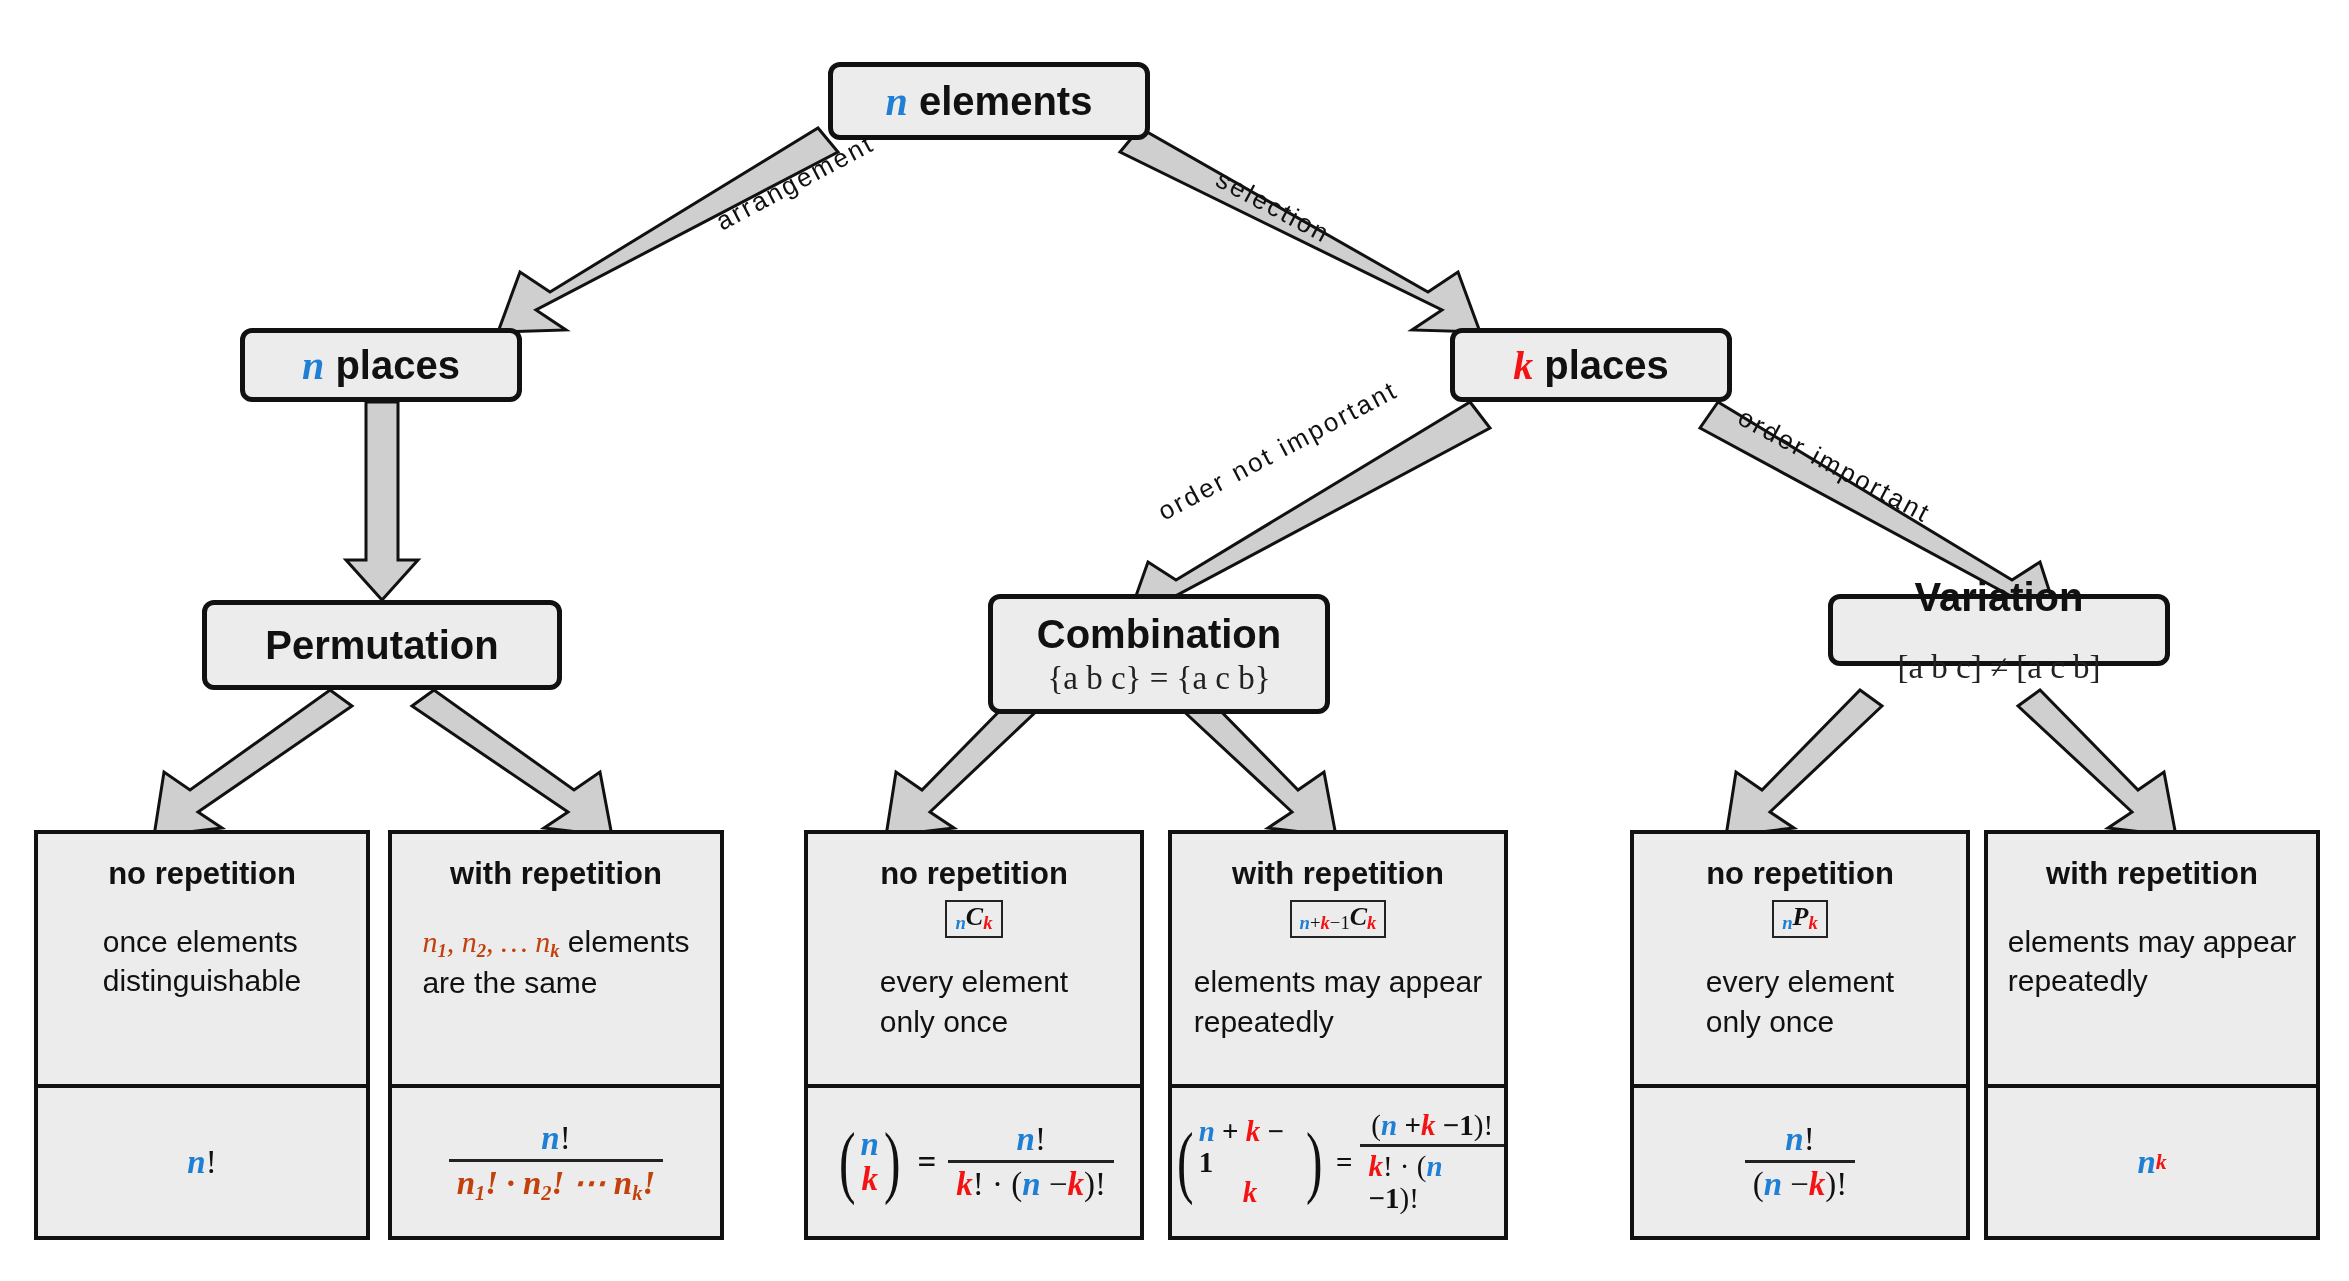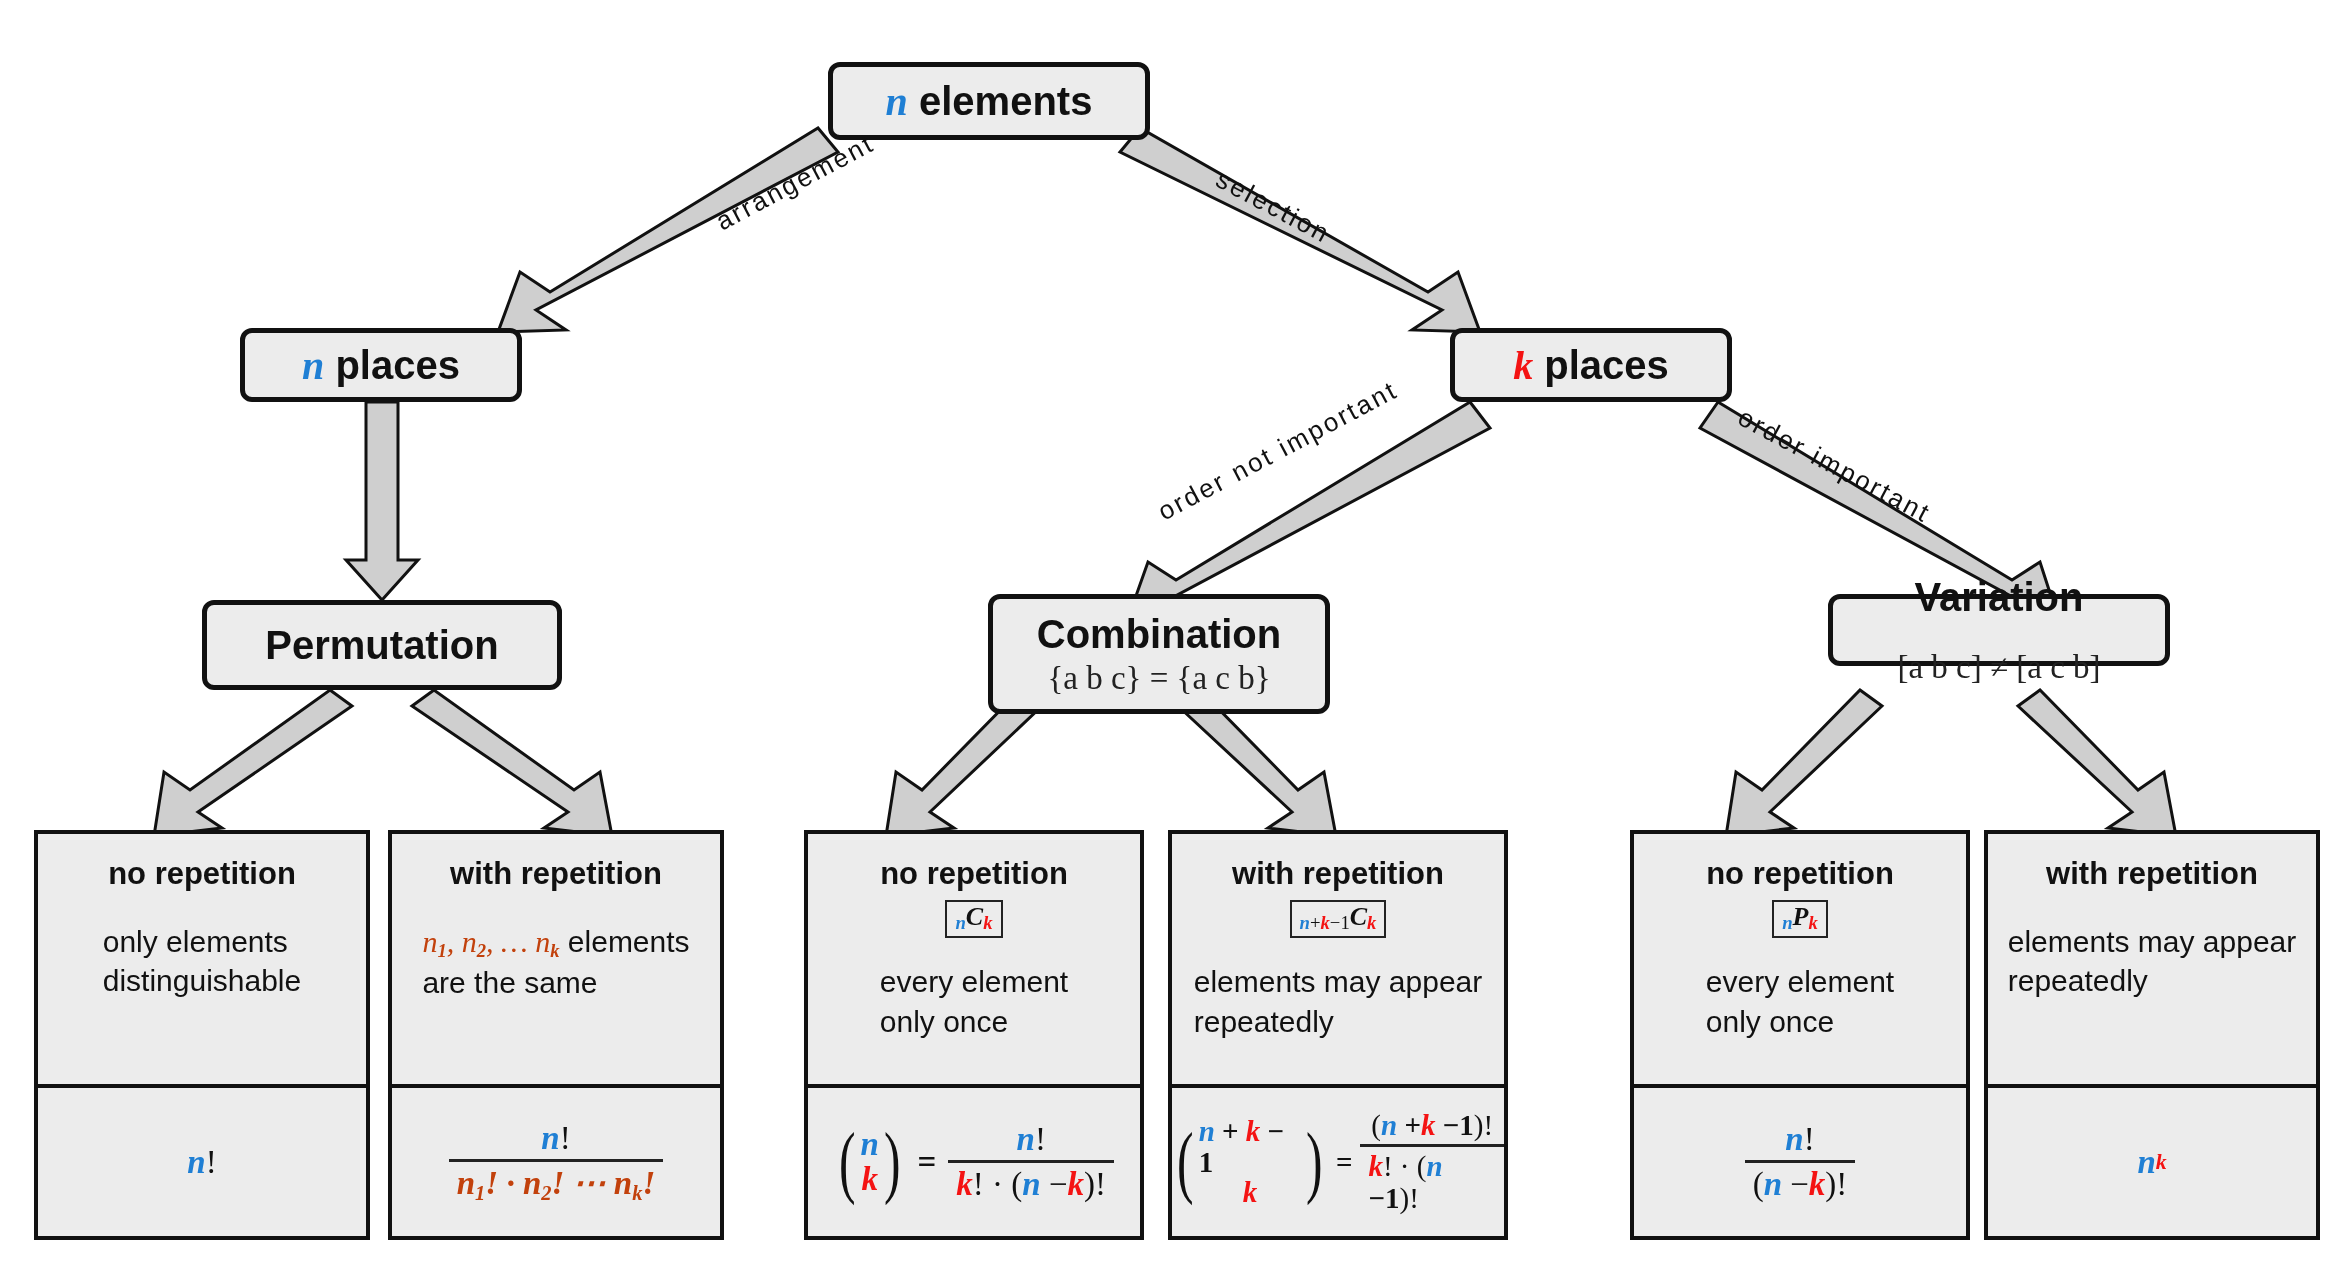--- a/index.html
+++ b/index.html
@@ -132,21 +132,21 @@
 
   <div class="node" style="left:1828px;top:594px;width:342px;height:72px;gap:26px;">
     <div class="ttl">Variation</div>
     <div class="sub">[a b c] ≠ [a c b]</div>
   </div>
 
   <div class="card" style="left:34px;top:830px;width:336px;height:410px;">
     <div class="top">
       <div class="hd">no repetition</div>
       <div class="desc push">
-        <span>only elements</span><br><span>distinguishable</span>
+        <span>once elements</span><br><span>distinguishable</span>
       </div>
     </div>
     <div class="bot">
       <span class="mi blue">n</span>
         <span class="mser blk">!</span>
     </div>
   </div>
 
   <div class="card" style="left:388px;top:830px;width:336px;height:410px;">
     <div class="top">

